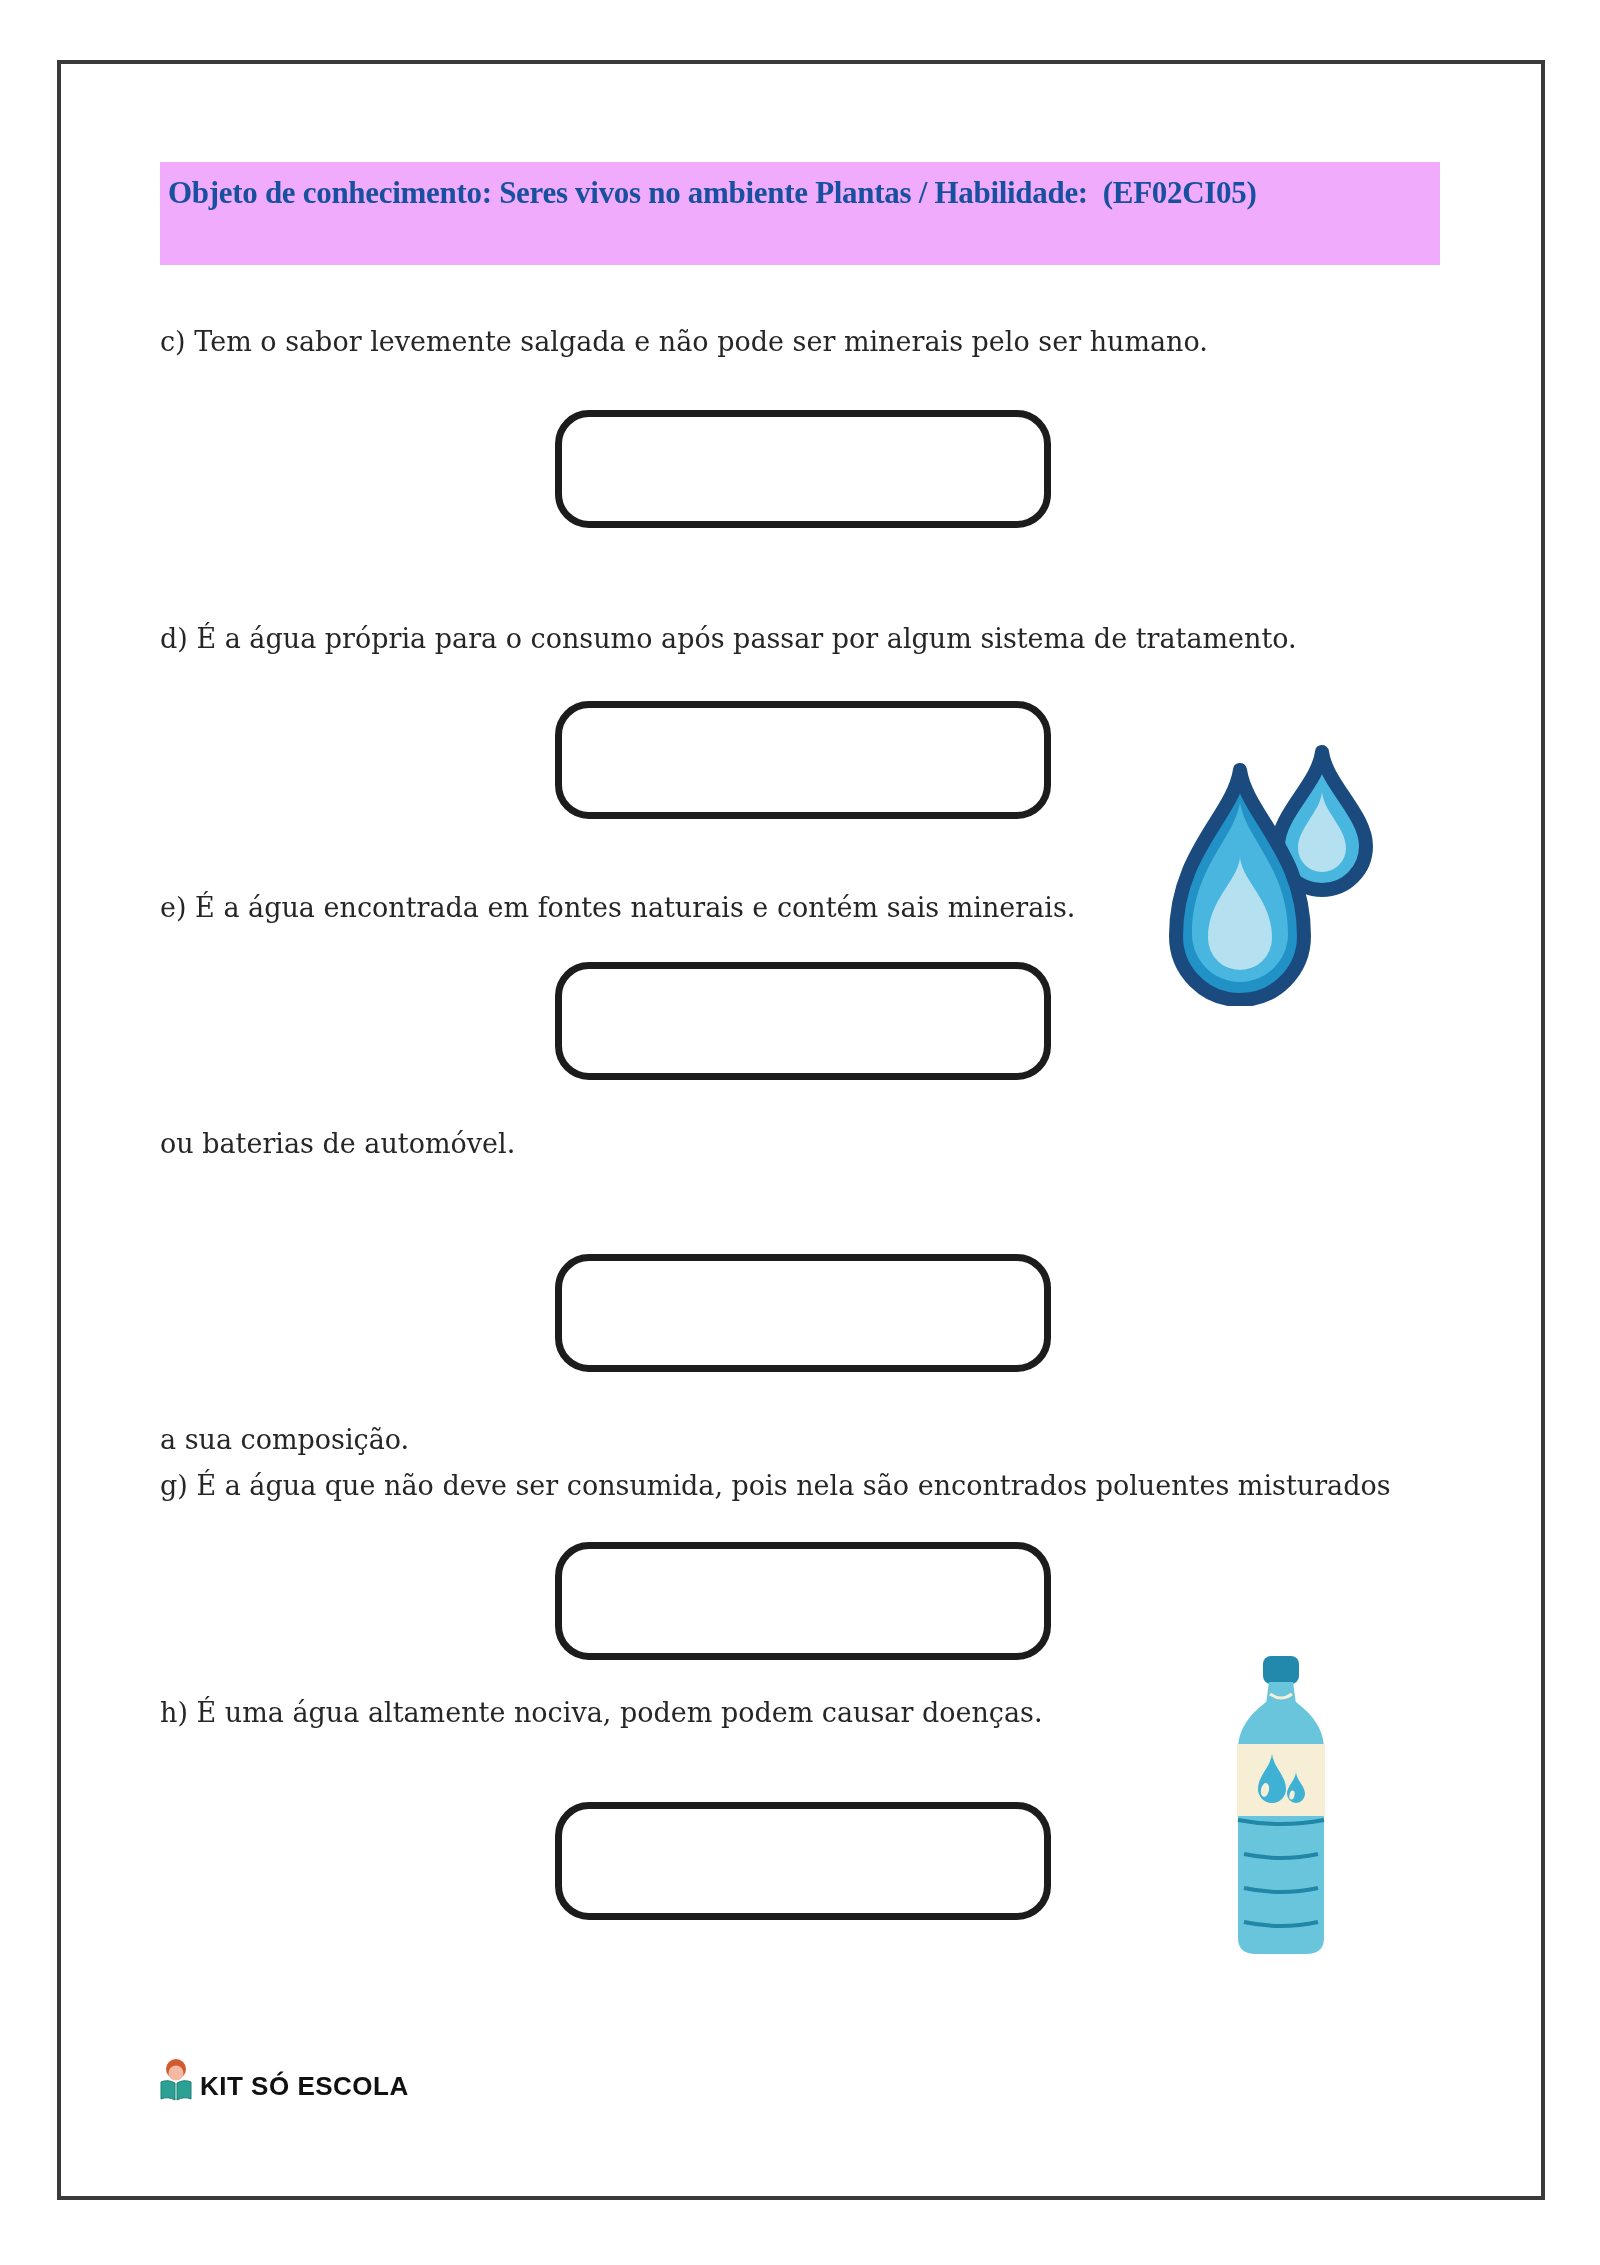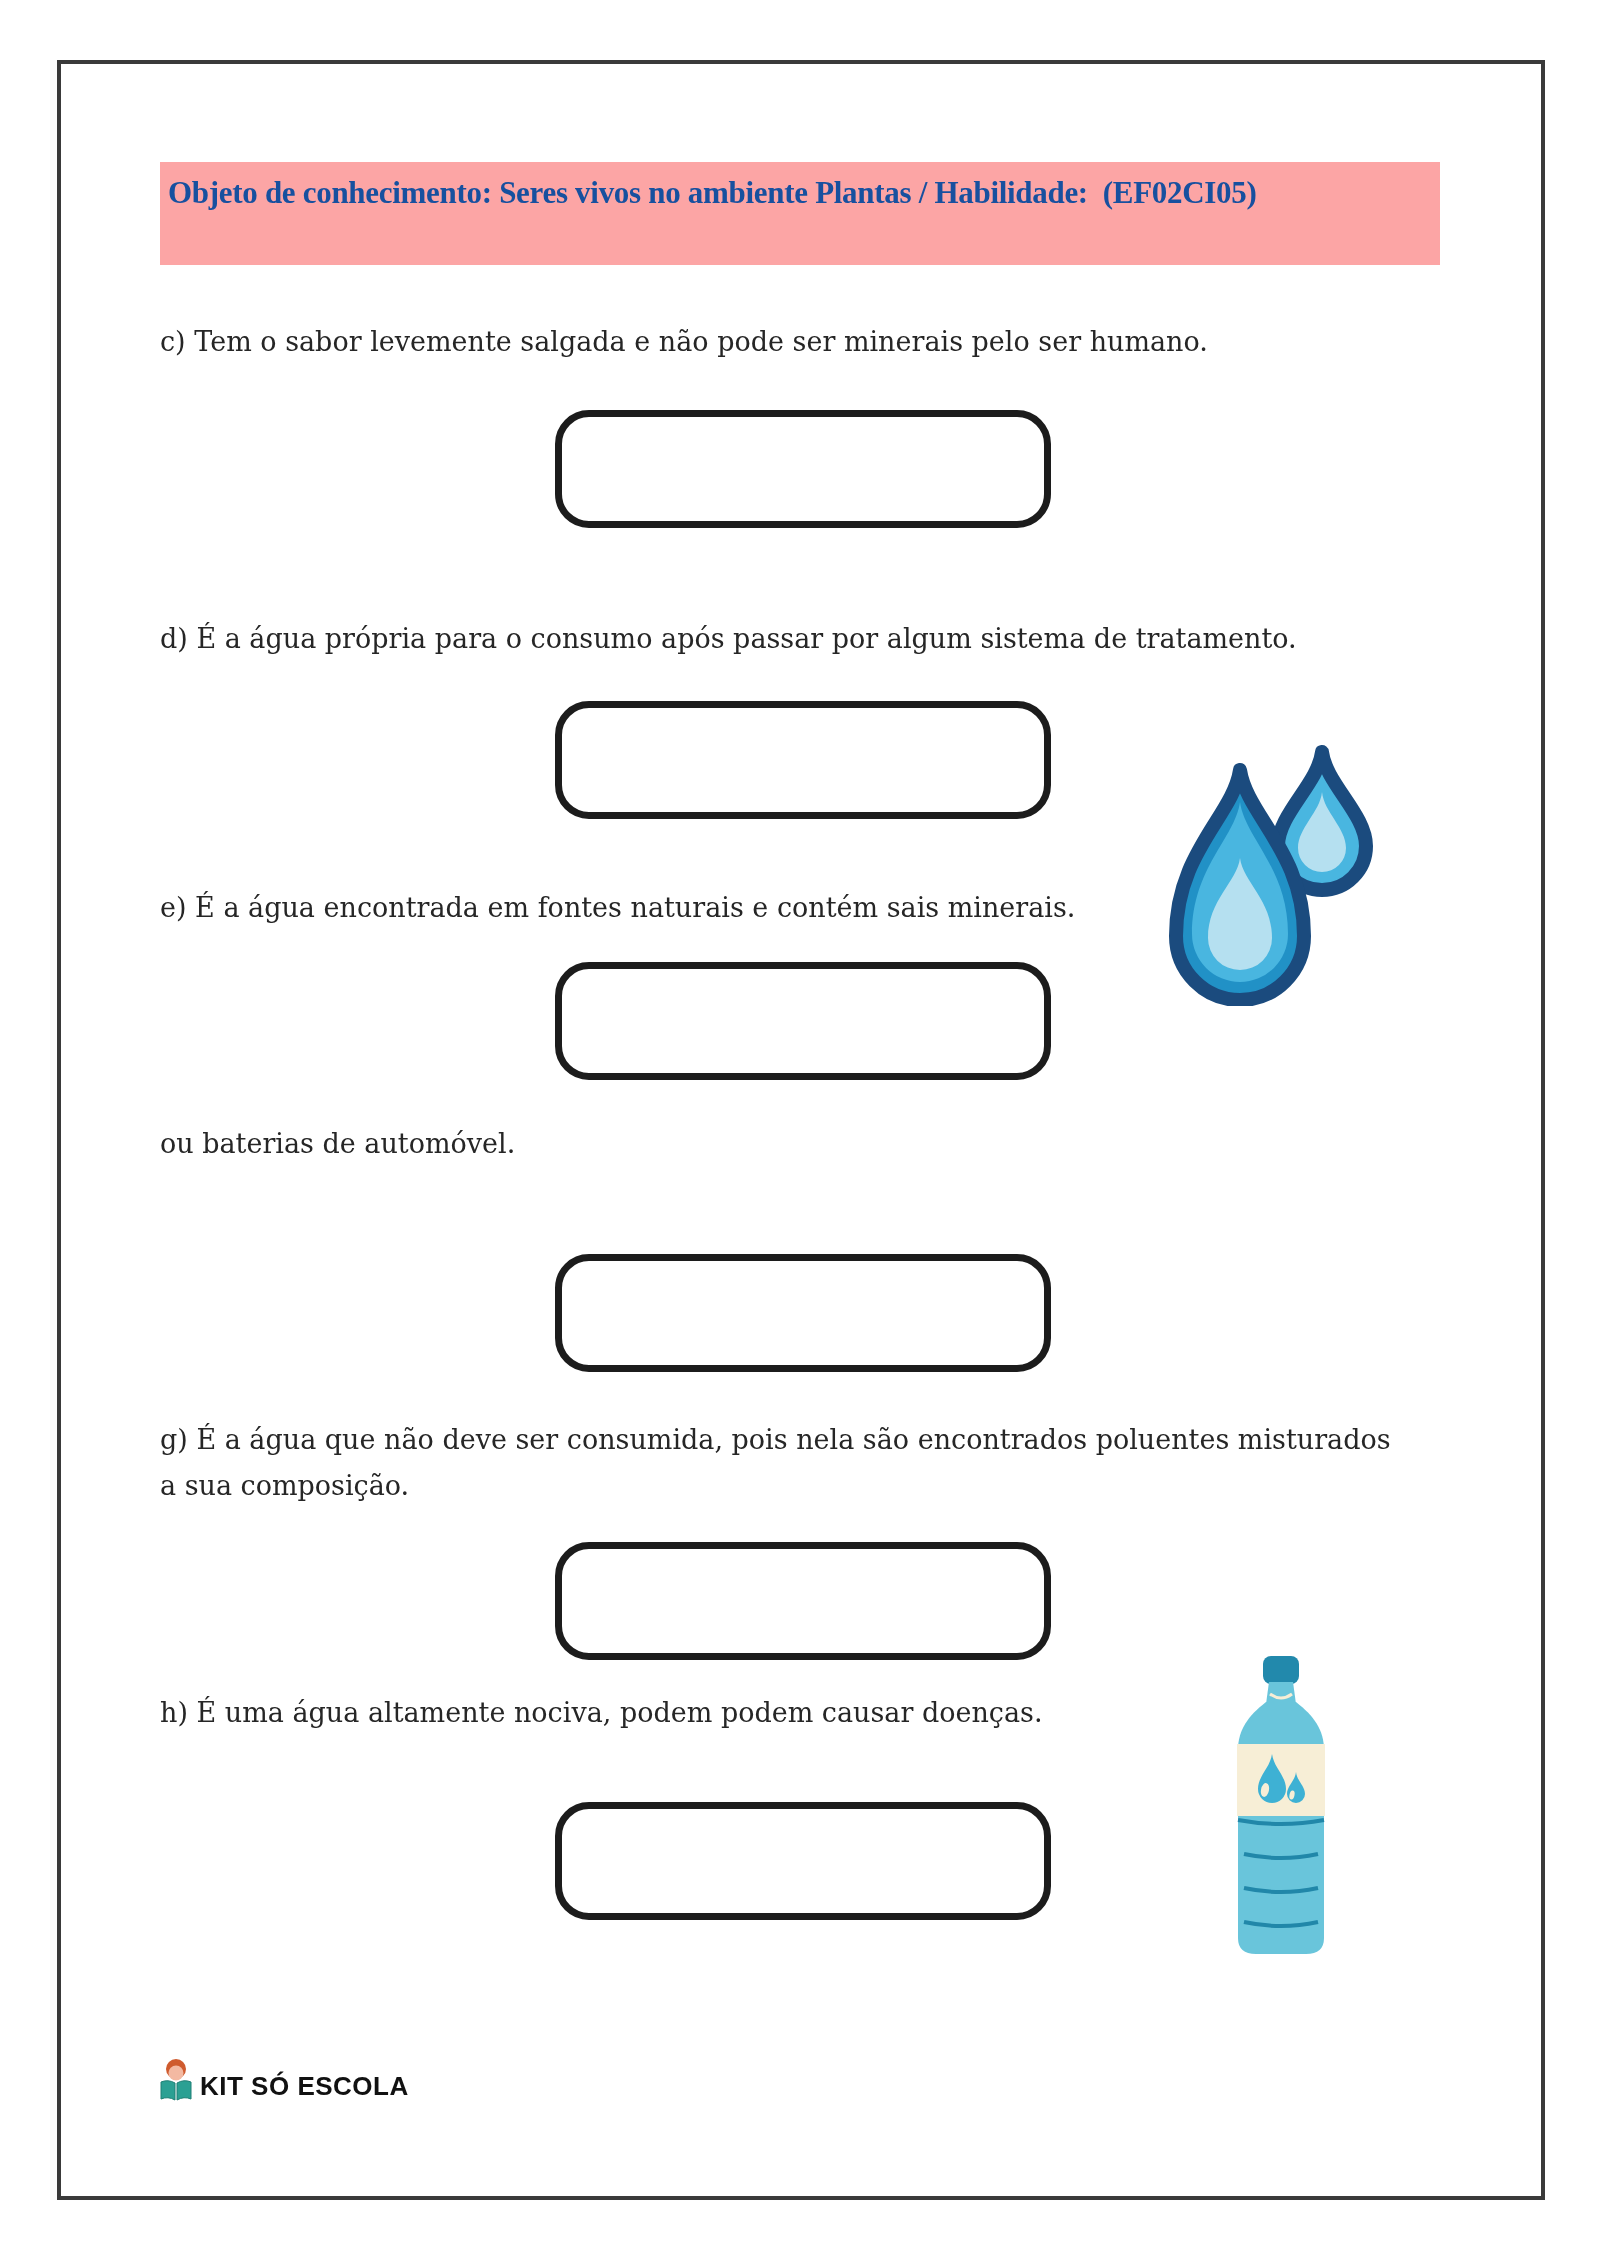--- a/index.html
+++ b/index.html
@@ -6,21 +6,21 @@
   body{
     width:1600px;height:2265px;position:relative;overflow:hidden;
     font-family:"DejaVu Serif", serif;color:#262626;
   }
   .page-frame{
     position:absolute;left:57px;top:60px;width:1488px;height:2140px;
     border:4px solid #3a3a3a;box-sizing:border-box;background:#ffffff;
   }
   .header-band{
     position:absolute;left:160px;top:162px;width:1280px;height:103px;
-    background:#fca5a5;box-sizing:border-box;padding:13px 6px 0 8px;
+    background:#f0abfc;box-sizing:border-box;padding:13px 6px 0 8px;
   }
   .header-band .header-text{
     font-family:"Liberation Serif", serif;
     font-weight:bold;font-size:31px;color:#17509f;
     white-space:pre;letter-spacing:-0.3px;
   }
   .q-text{
     position:absolute;left:160px;width:1340px;
     font-size:27px;line-height:46px;color:#262626;
   }
@@ -76,22 +76,22 @@
   <div>e) É a água encontrada em fontes naturais e contém sais minerais.</div>
 </div>
 <div class="answer-box" style="top:962px"></div>
 
 <div class="q-text" style="top:1121px">
   <div>ou baterias de automóvel.</div>
 </div>
 <div class="answer-box" style="top:1254px"></div>
 
 <div class="q-text" style="top:1417px">
+  <div>a sua composição.</div>
   <div>g) É a água que não deve ser consumida, pois nela são encontrados poluentes misturados</div>
-  <div>a sua composição.</div>
 </div>
 <div class="answer-box" style="top:1542px"></div>
 
 <div class="q-text" style="top:1690px">
   <div>h) É uma água altamente nociva, podem podem causar doenças.</div>
 </div>
 <div class="answer-box" style="top:1802px"></div>
 
 <svg class="illus" style="left:1230px;top:1654px" width="102" height="304" viewBox="0 0 102 304" aria-hidden="true">
   <rect x="33" y="2" width="36" height="28" rx="8" fill="#2289ac"></rect>

